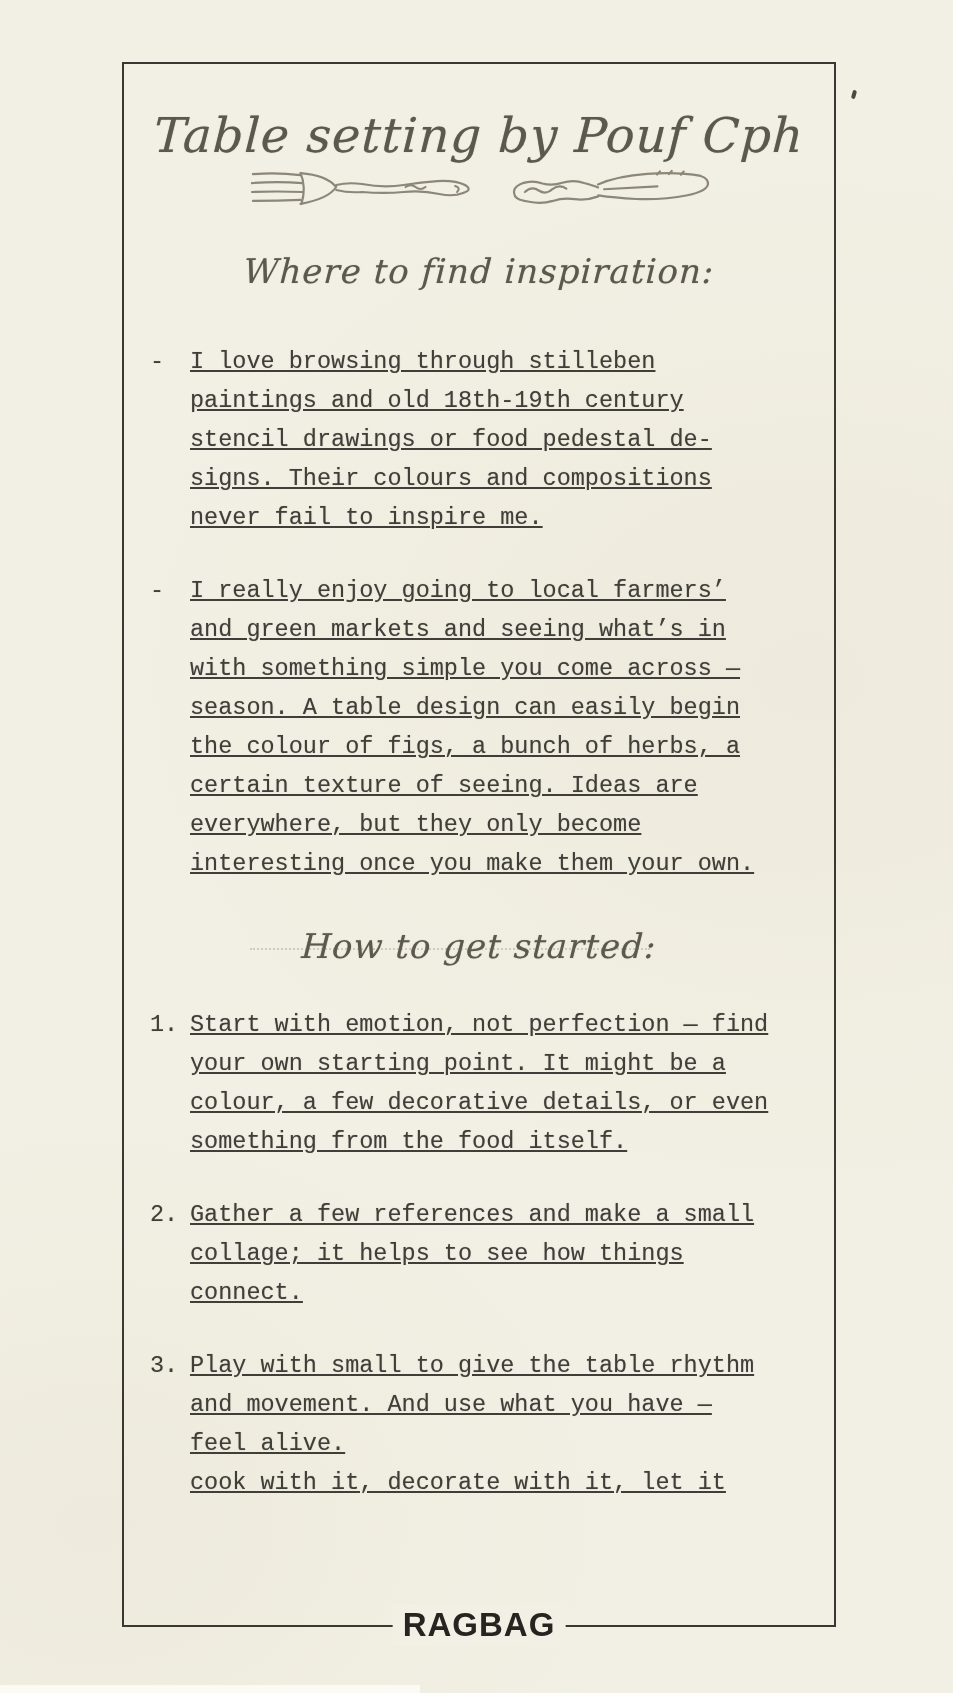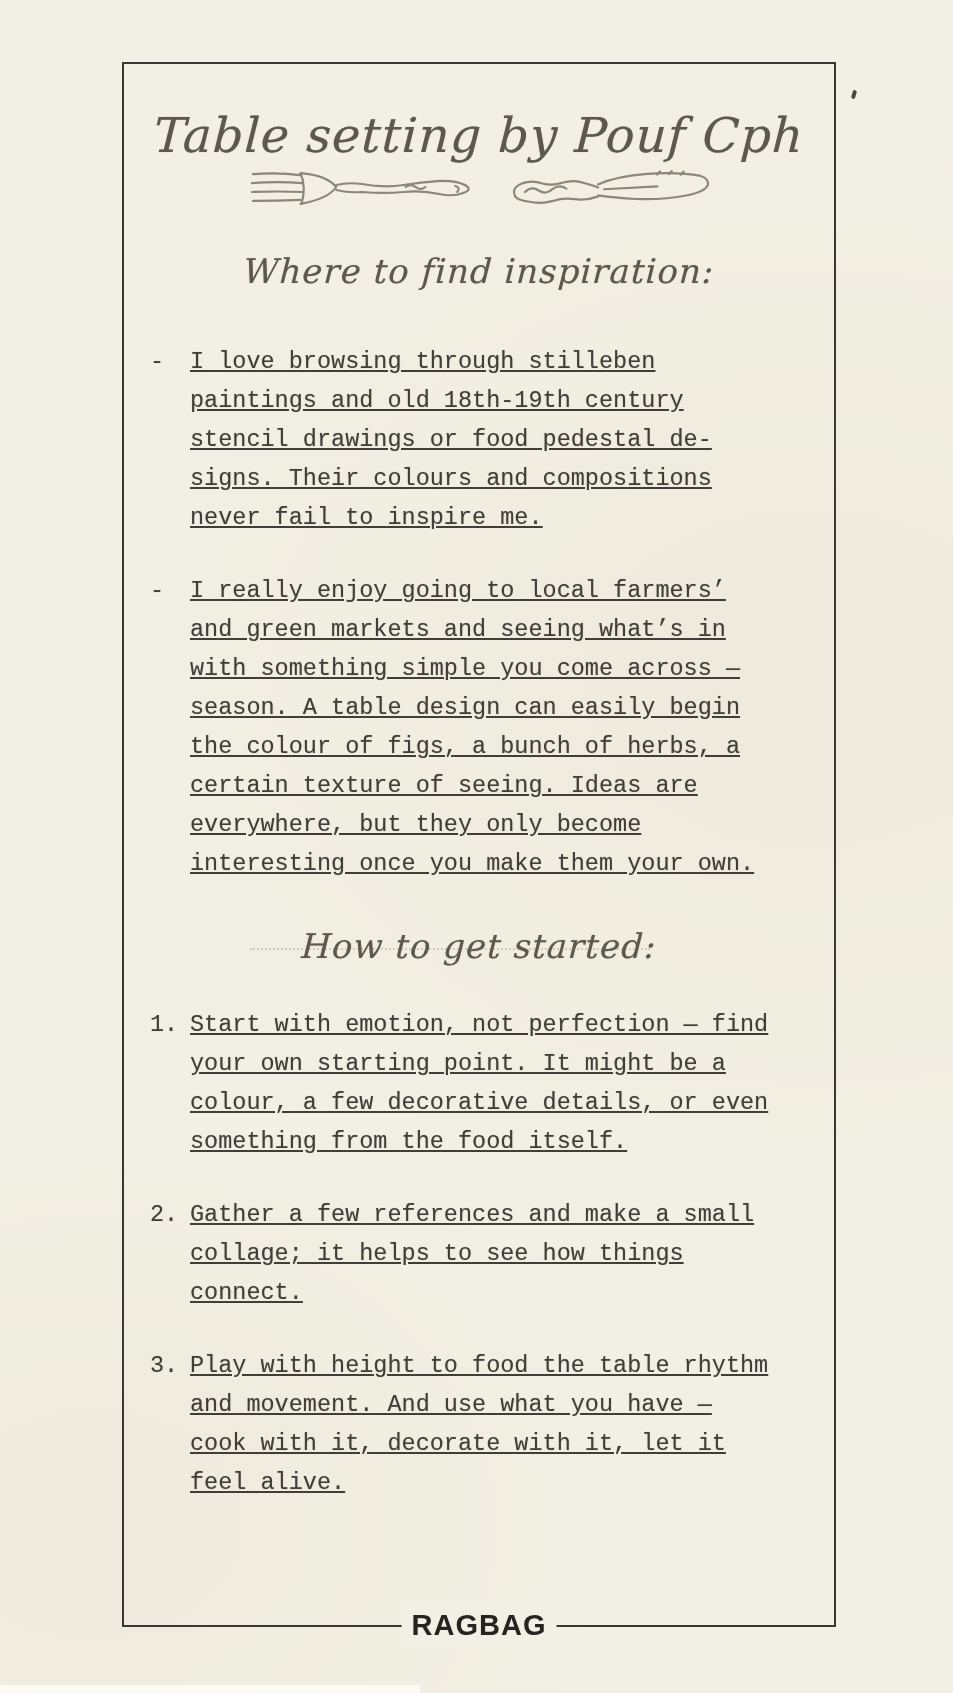--- a/index.html
+++ b/index.html
@@ -64,21 +64,21 @@
   .item:last-child{margin-bottom:0;}
   .marker{position:absolute;left:-40px;top:0;line-height:39px;}
   .line{line-height:39px;white-space:pre;text-decoration:underline;}
   .brand{
     position:absolute;left:50%;bottom:-21px;
     transform:translateX(-50%);
     background:#f2efe4;
     padding:0 10px;
     font-family:"Liberation Sans", sans-serif;
     font-weight:700;
-    font-size:29px;line-height:42px;
+    font-size:33px;line-height:42px;
     letter-spacing:1px;
     color:#262420;
     white-space:nowrap;
   }
   .artifact-dot{
     position:absolute;left:852px;top:90px;width:4px;height:9px;
     background:#4a4843;border-radius:2px;transform:rotate(16deg);
   }
   .artifact-smudge{
     position:absolute;left:126px;top:884px;width:400px;height:0;
@@ -163,24 +163,24 @@
         <div class="line">something from the food itself.</div>
       </div>
       <div class="item">
         <span class="marker">2.</span>
         <div class="line">Gather a few references and make a small</div>
         <div class="line">collage; it helps to see how things</div>
         <div class="line">connect.</div>
       </div>
       <div class="item">
         <span class="marker">3.</span>
-        <div class="line">Play with height to food the table rhythm</div>
+        <div class="line">Play with small to give the table rhythm</div>
         <div class="line">and movement. And use what you have —</div>
+        <div class="line">feel alive.</div>
         <div class="line">cook with it, decorate with it, let it</div>
-        <div class="line">feel alive.</div>
       </div>
     </div>
 
     <div class="artifact-smudge" style="position:absolute;"></div>
   </div>
 
   <div class="brand">RAGBAG</div>
 </div>
 
 </body></html>

